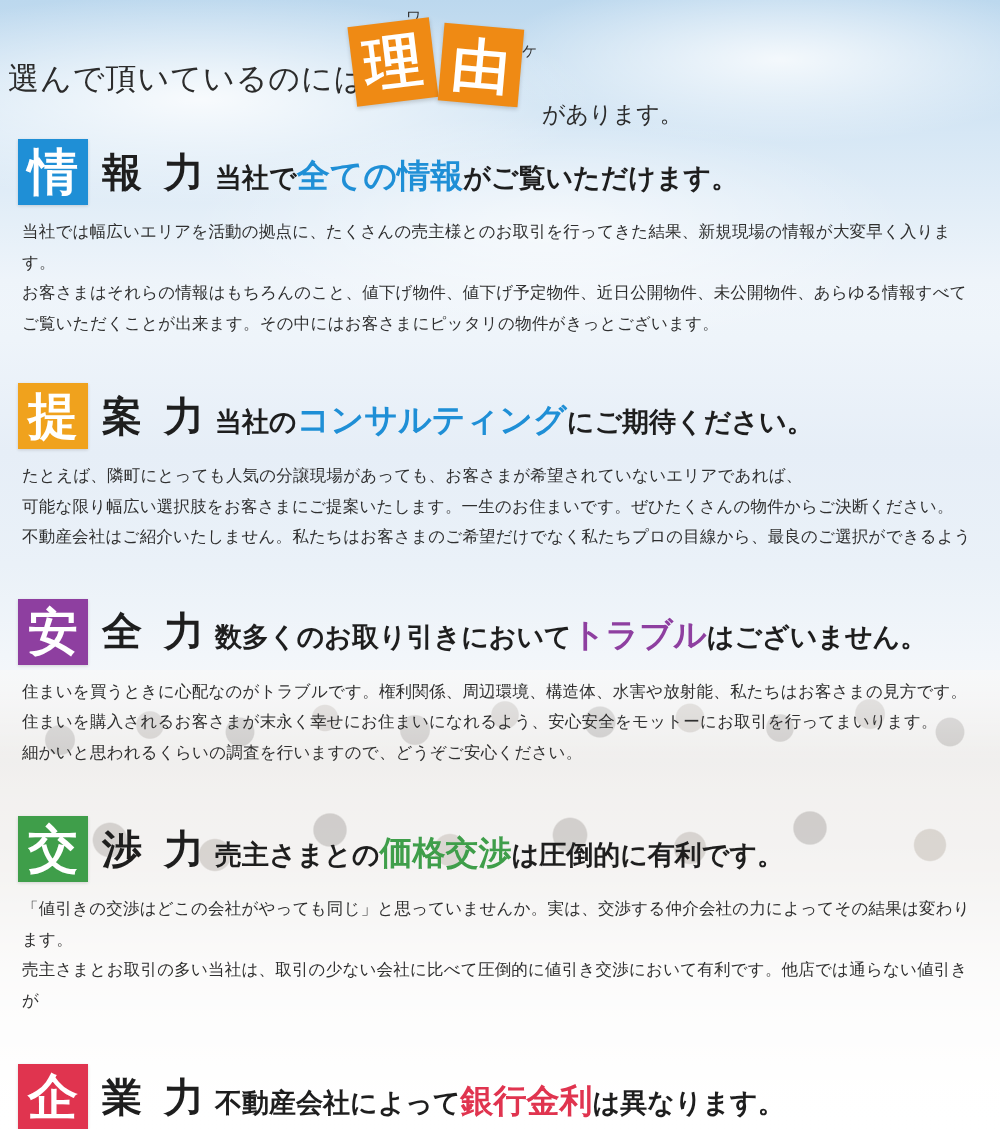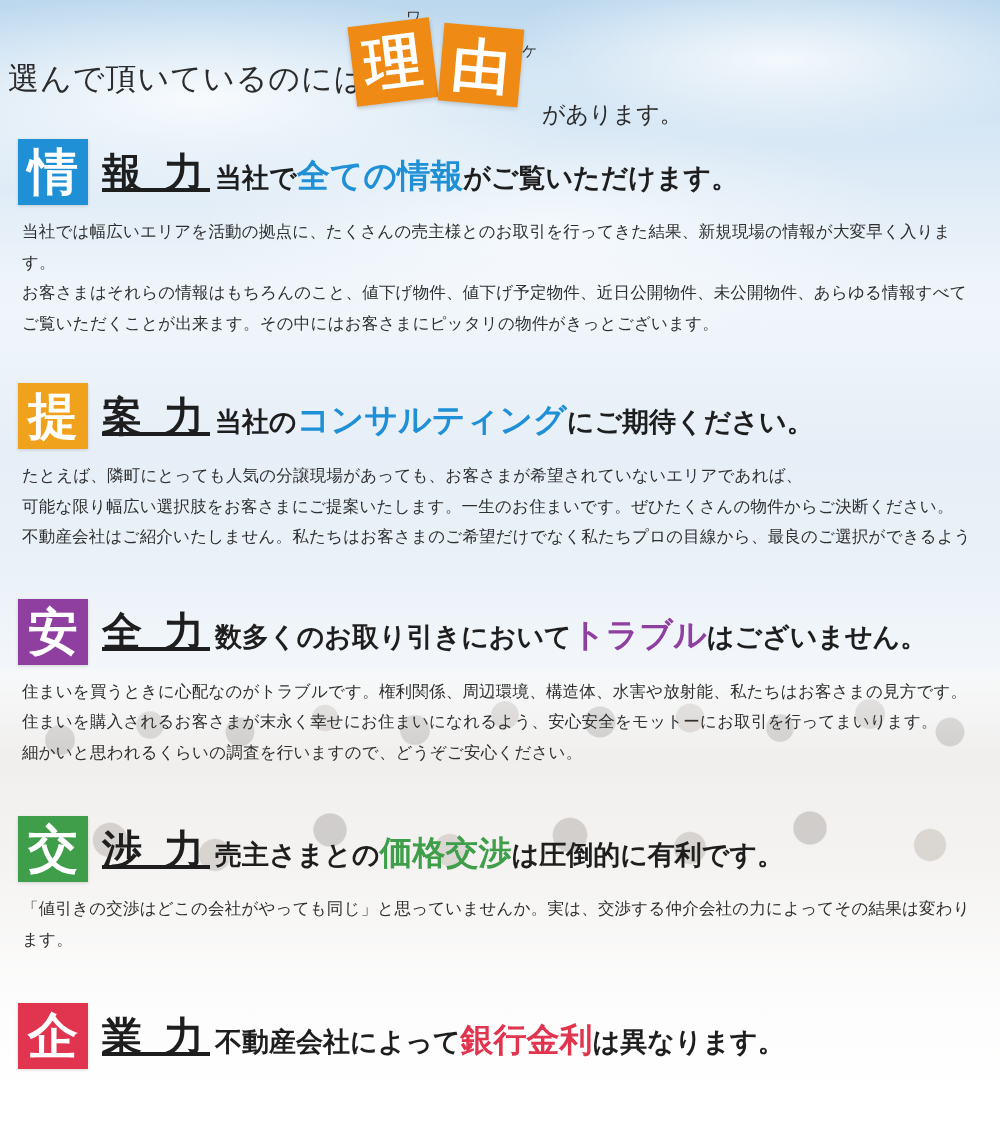--- a/index.html
+++ b/index.html
@@ -160,21 +160,20 @@
     flex: none;
     box-shadow: 0 1px 3px rgba(0,0,0,0.15);
   }
   .kanji-rest {
     margin-left: 14px;
     font-size: 40px;
     font-weight: bold;
     color: #1e1e1e;
     letter-spacing: 6px;
     white-space: nowrap;
-    text-decoration: underline;
   }
   .head-tagline {
     margin-left: 5px;
     font-size: 27px;
     font-weight: bold;
     color: #1e1e1e;
     white-space: nowrap;
     position: relative;
     top: 4px;
   }
@@ -263,20 +262,21 @@
     </div>
 
     <div class="section sec-nego s4">
       <div class="sec-head">
         <div class="kanji-box">交</div>
         <div class="kanji-rest">渉 力</div>
         <div class="head-tagline"><span>売主さまとの</span><span class="hl">価格交渉</span><span>は圧倒的に有利です。</span></div>
       </div>
       <div class="body-text">
         <p>「値引きの交渉はどこの会社がやっても同じ」と思っていませんか。実は、交渉する仲介会社の力によってその結果は変わります。</p>
+        <p>売主さまとお取引の多い当社は、取引の少ない会社に比べて圧倒的に値引き交渉において有利です。他店では通らない値引きが</p>
       </div>
     </div>
 
     <div class="section sec-corp s5">
       <div class="sec-head">
         <div class="kanji-box">企</div>
         <div class="kanji-rest">業 力</div>
         <div class="head-tagline"><span>不動産会社によって</span><span class="hl">銀行金利</span><span>は異なります。</span></div>
       </div>
 

